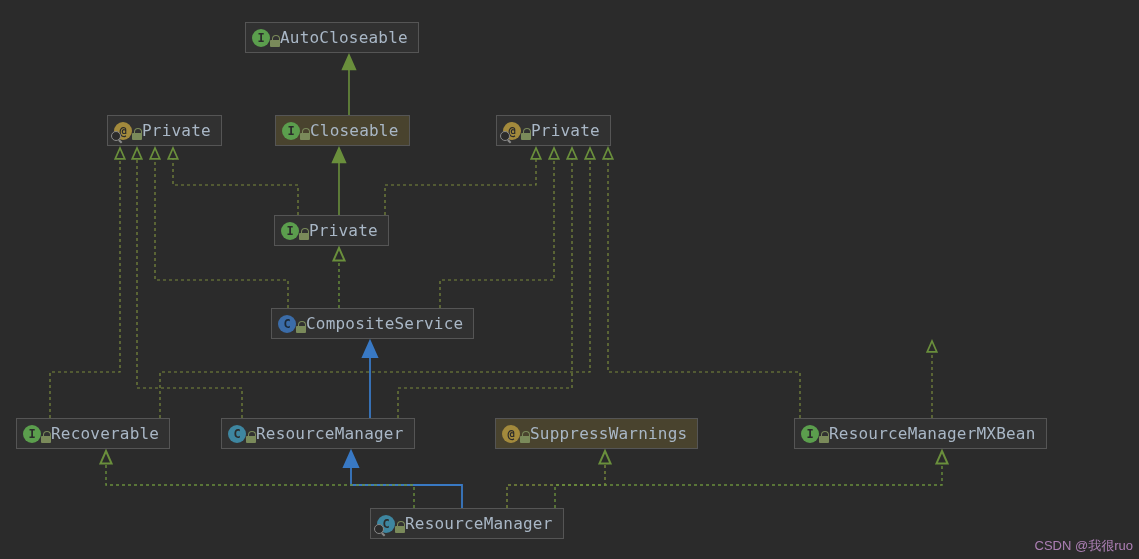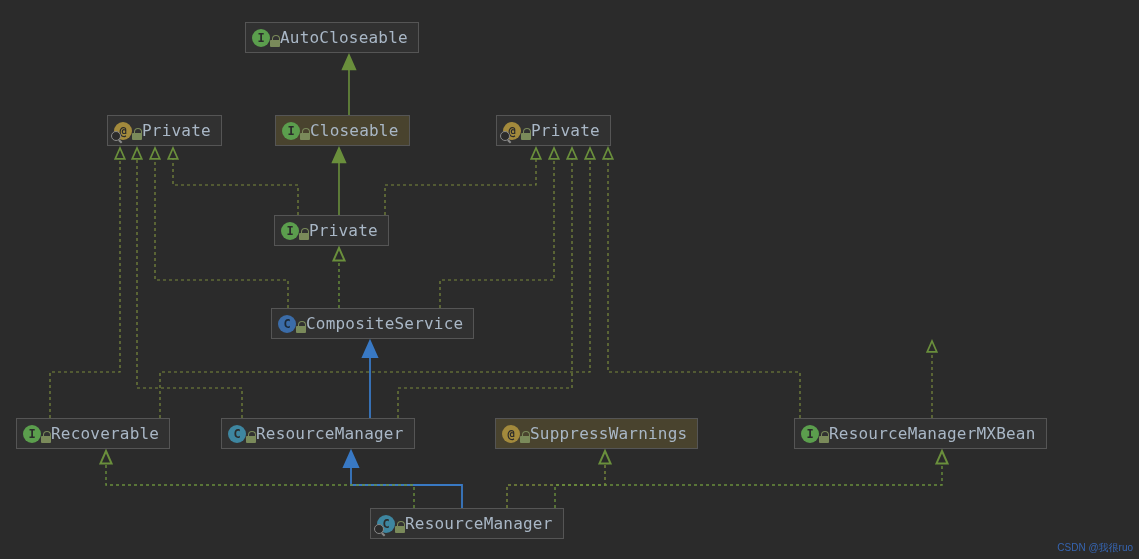--- a/index.html
+++ b/index.html
@@ -108,22 +108,22 @@
     border-radius: 1px;
   }
   .node-label {
     color: #a9b7c6;
     letter-spacing: 0.2px;
   }
   .watermark {
     position: absolute;
     right: 6px;
     bottom: 4px;
-    font-size: 10px;
-    color: #3b82f6;
+    font-size: 13px;
+    color: #f0abfc;
     font-family: sans-serif;
     opacity: 0.65;
   }
 </style>
 </head>
 <body>
 
 <div class="canvas">
   <svg class="edges">
     <defs>

